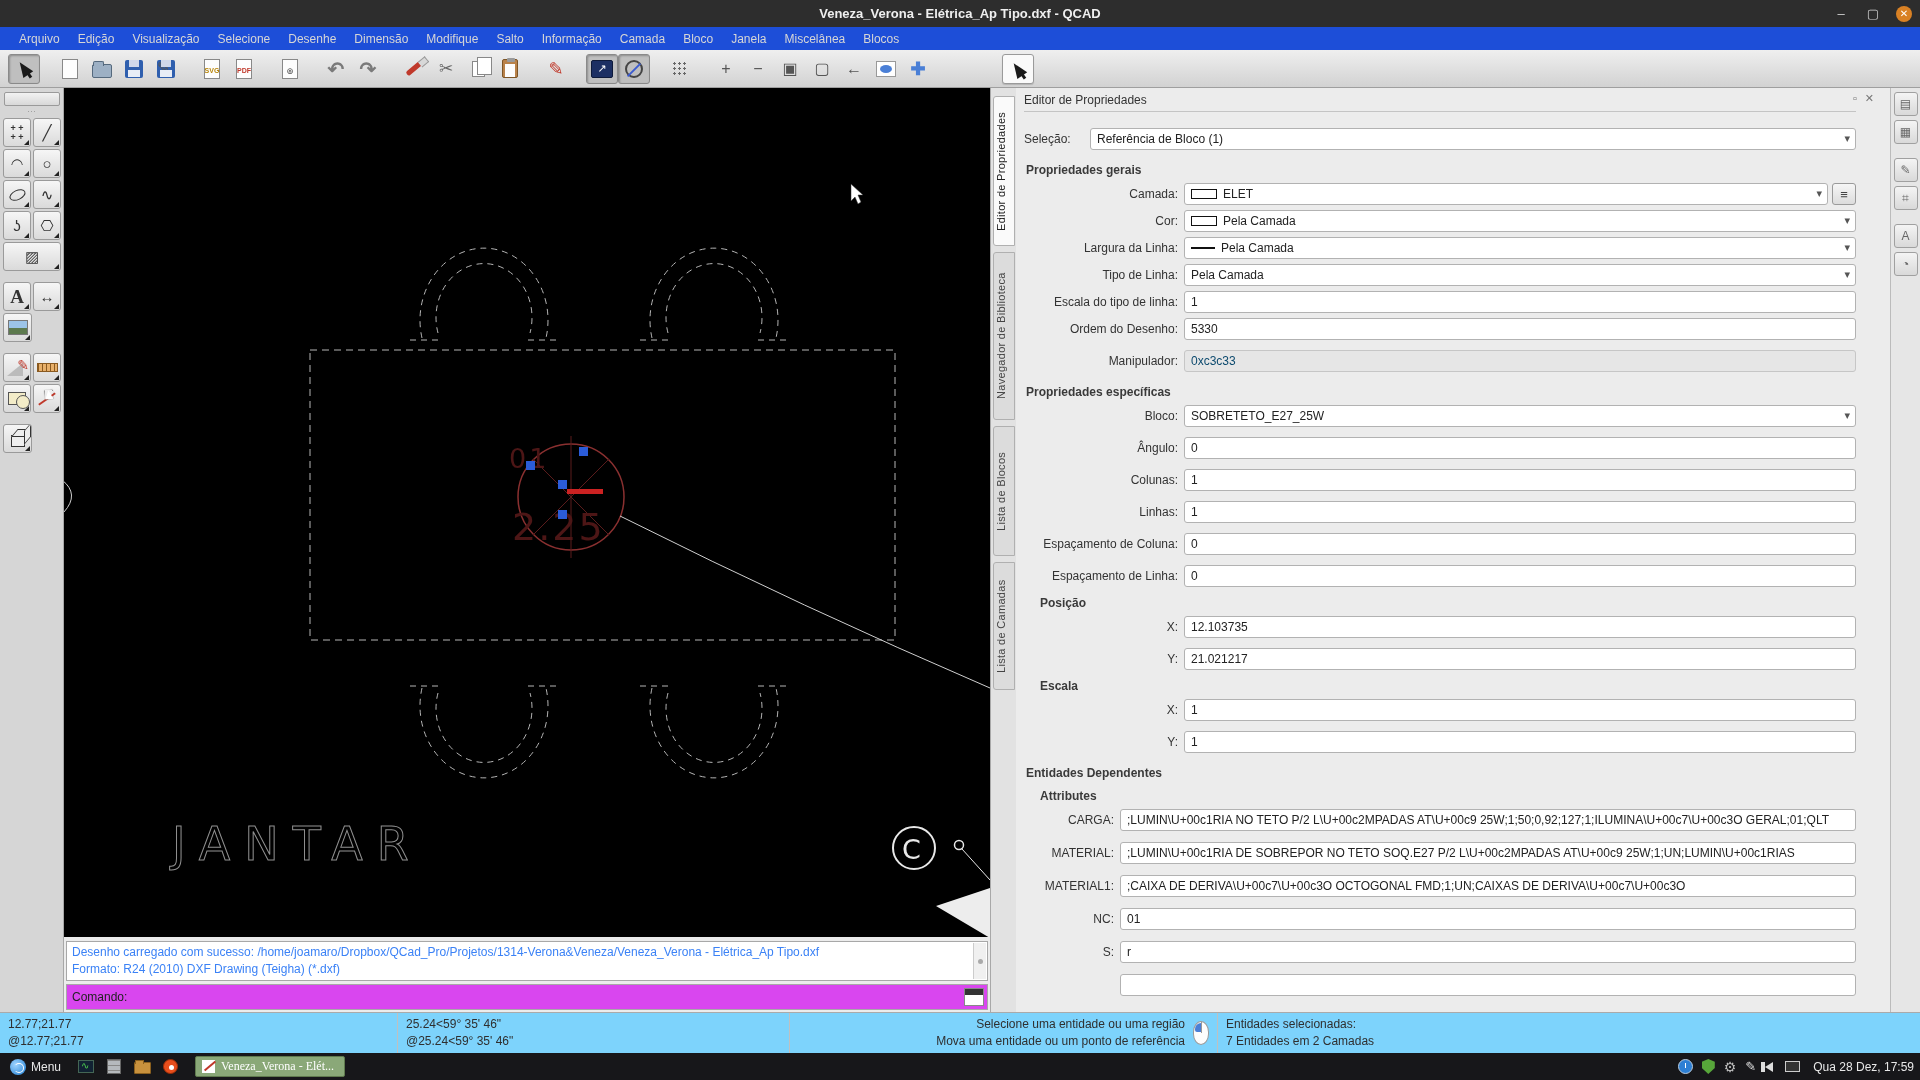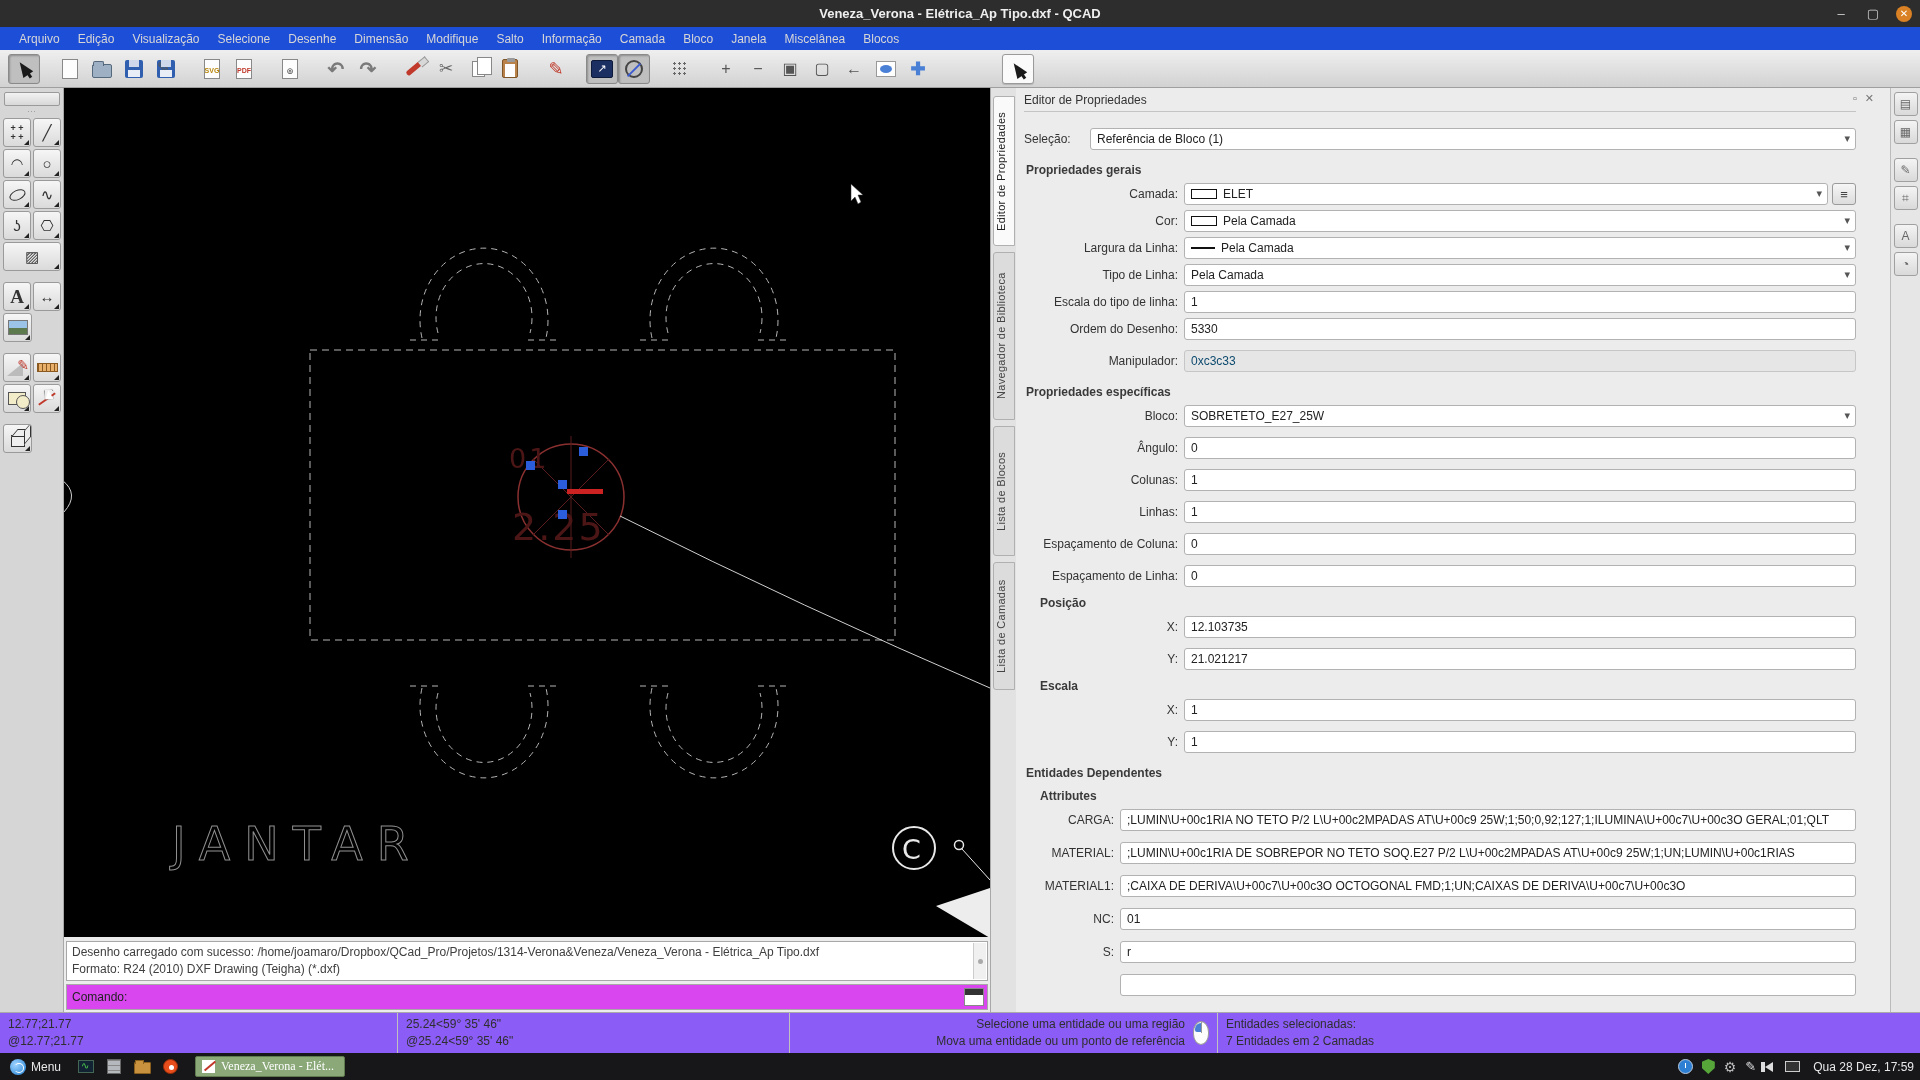--- a/index.html
+++ b/index.html
@@ -87,21 +87,21 @@
   .ic-cube::after { content:""; position:absolute; right:-7px; top:-5.5px; width:5px; height:12px; background:#eee; border:1.5px solid #333; transform:skewY(-50deg); transform-origin:top left; }
   .ic-modify { position:relative; width:20px; height:16px; }
   .ic-modify::before { content:""; position:absolute; left:0; bottom:0; border-left:16px solid transparent; border-bottom:13px solid #bbb; }
   .ic-modify .pg { position:absolute; right:-2px; top:-3px; color:#c0392b; font-size:14px; }
 
   
   #canvas { position:absolute; left:64px; top:0; width:926px; height:849px; background:#000; }
 
   
   #cmdarea { position:absolute; left:64px; top:849px; width:926px; height:75px; background:#ececec; padding:4px 2px 0 2px; }
-  #history { height:40px; background:#fff; border:1px solid #a8a8a8; font-size:12px; color:#404040; padding:2px 18px 2px 5px; position:relative; line-height:17px; }
+  #history { height:40px; background:#fff; border:1px solid #a8a8a8; font-size:12px; color:#3b82f6; padding:2px 18px 2px 5px; position:relative; line-height:17px; }
   #history .scroll { position:absolute; right:1px; top:1px; bottom:1px; width:13px; background:#f0f0f0; border-left:1px solid #ccc; }
   #history .scroll::after { content:""; position:absolute; left:4px; top:16px; width:5px; height:5px; border-radius:50%; background:#aaa; }
   #cmdrow { margin-top:3px; height:26px; background:#d946ef; border:1px solid #a8a8a8; display:flex; align-items:center; padding-left:5px; position:relative; }
   #cmdrow .prompt { font-size:12px; color:#222; }
   #cmdrow .cinput { flex:1; height:100%; }
   #cmdrow .termbtn { position:absolute; right:3px; top:3px; width:20px; height:18px; background:#fff; border:1px solid #888; }
   #cmdrow .termbtn::before { content:""; display:block; height:6px; background:#333; }
 
   
   #tabstrip { position:absolute; left:990px; top:0; width:26px; height:924px; background:#e2e2e2; border-left:1px solid #a8a8a8; padding-top:8px; }
@@ -131,21 +131,21 @@
   .swline { width:24px; height:2px; background:#111; margin-right:6px; flex:none; }
   .menubtn { width:24px; height:22px; margin-left:4px; background:linear-gradient(#f6f6f6,#dcdcdc); border:1px solid #9a9a9a; border-radius:3px;
     display:flex; align-items:center; justify-content:center; color:#444; font-size:13px; flex:none; }
 
   #dockstrip { position:absolute; left:1890px; top:0; width:30px; height:924px; background:#e6e6e6; border-left:1px solid #bbb; }
   .dockbtn { width:24px; height:24px; margin:4px auto 2px auto; background:linear-gradient(#f4f4f4,#d9d9d9); border:1px solid #a0a0a0; border-radius:3px;
     display:flex; align-items:center; justify-content:center; font-size:12px; color:#666; }
   .dockbtn.gapd { margin-top:14px; }
 
   
-  #statusbar { position:absolute; left:0; top:1012px; width:1920px; height:41px; background:#8b5cf6; border-top:1px solid #aaa;
+  #statusbar { position:absolute; left:0; top:1012px; width:1920px; height:41px; background:#7dd3fc; border-top:1px solid #aaa;
     display:flex; font-size:12px; color:#2f2f2f; }
   .scell { padding:3px 8px; line-height:17px; border-right:1px solid #c0c0c0; }
   .scell.c1 { width:398px; }
   .scell.c2 { width:392px; }
   .scell.c3 { width:428px; display:flex; align-items:center; justify-content:flex-end; gap:8px; text-align:right; border-right:1px solid #c0c0c0; }
   .scell.c4 { flex:1; border-right:none; }
   .mouseic { width:16px; height:24px; border:1px solid #999; border-radius:8px/11px; background:#fdfdfd; position:relative; flex:none; }
   .mouseic::before { content:""; position:absolute; left:1px; top:1px; width:6px; height:9px; background:#4a7fd6; border-radius:6px 0 0 2px; }
   .mouseic::after { content:""; position:absolute; left:7px; top:0; width:1px; height:11px; background:#999; }
 

